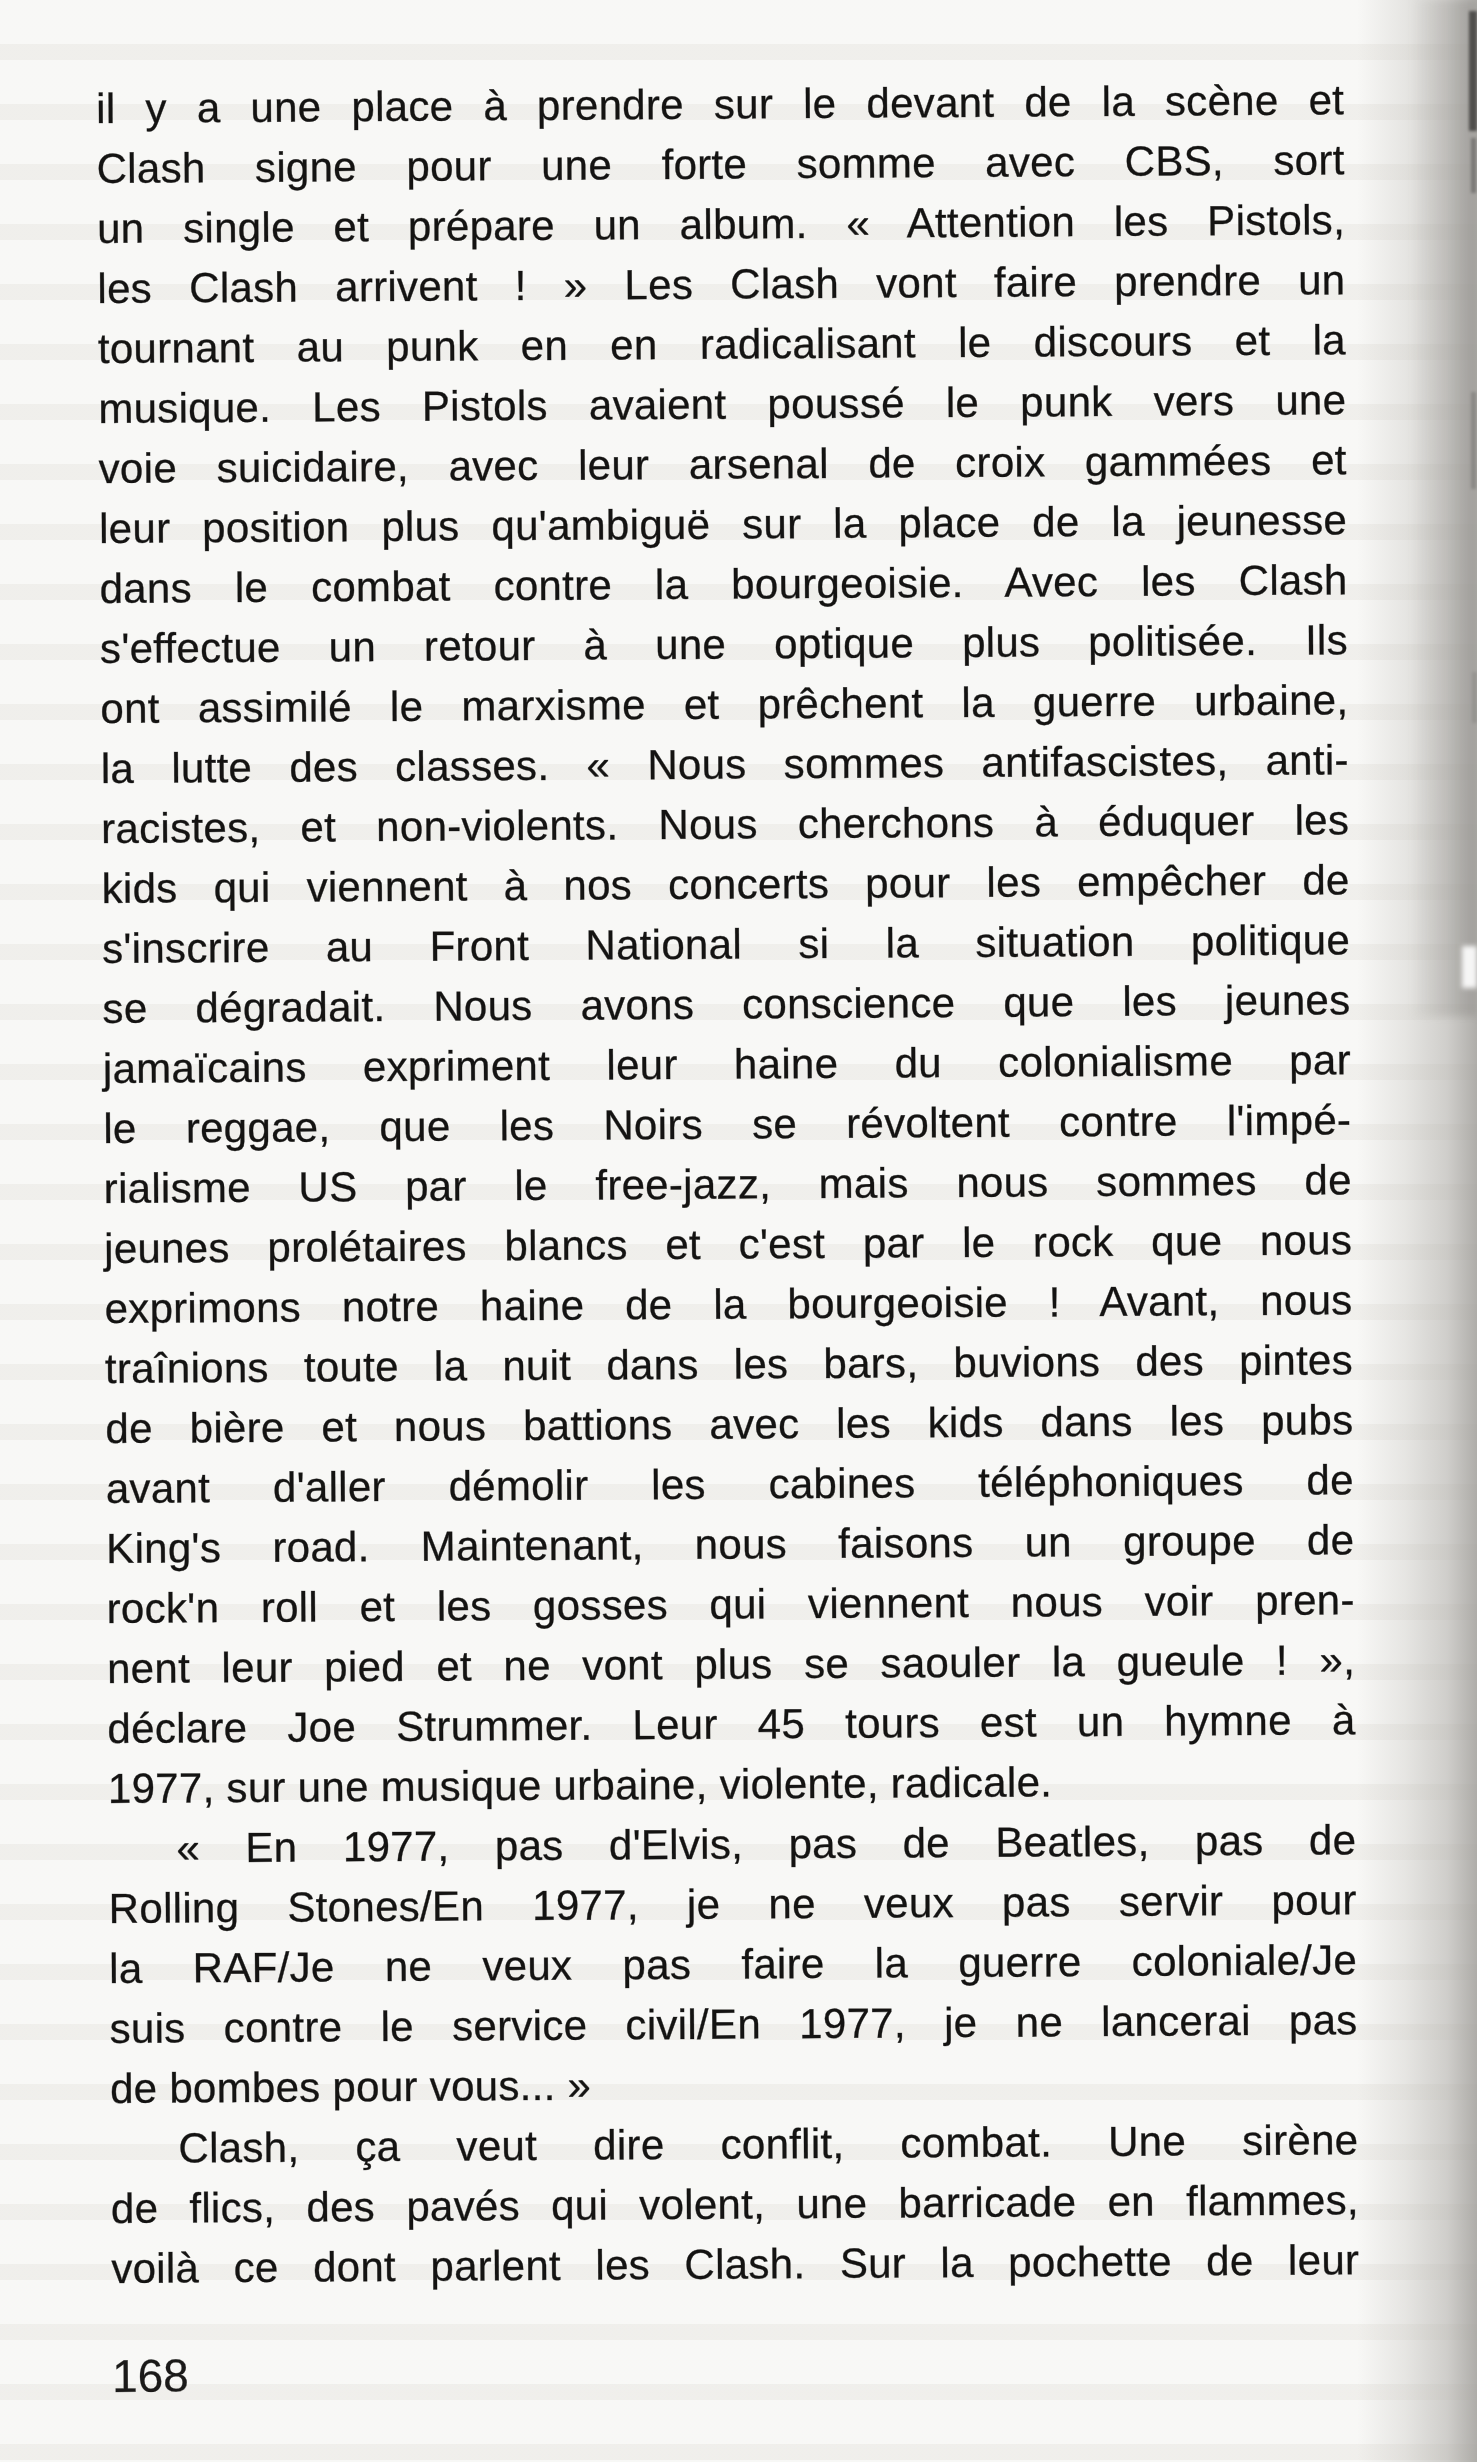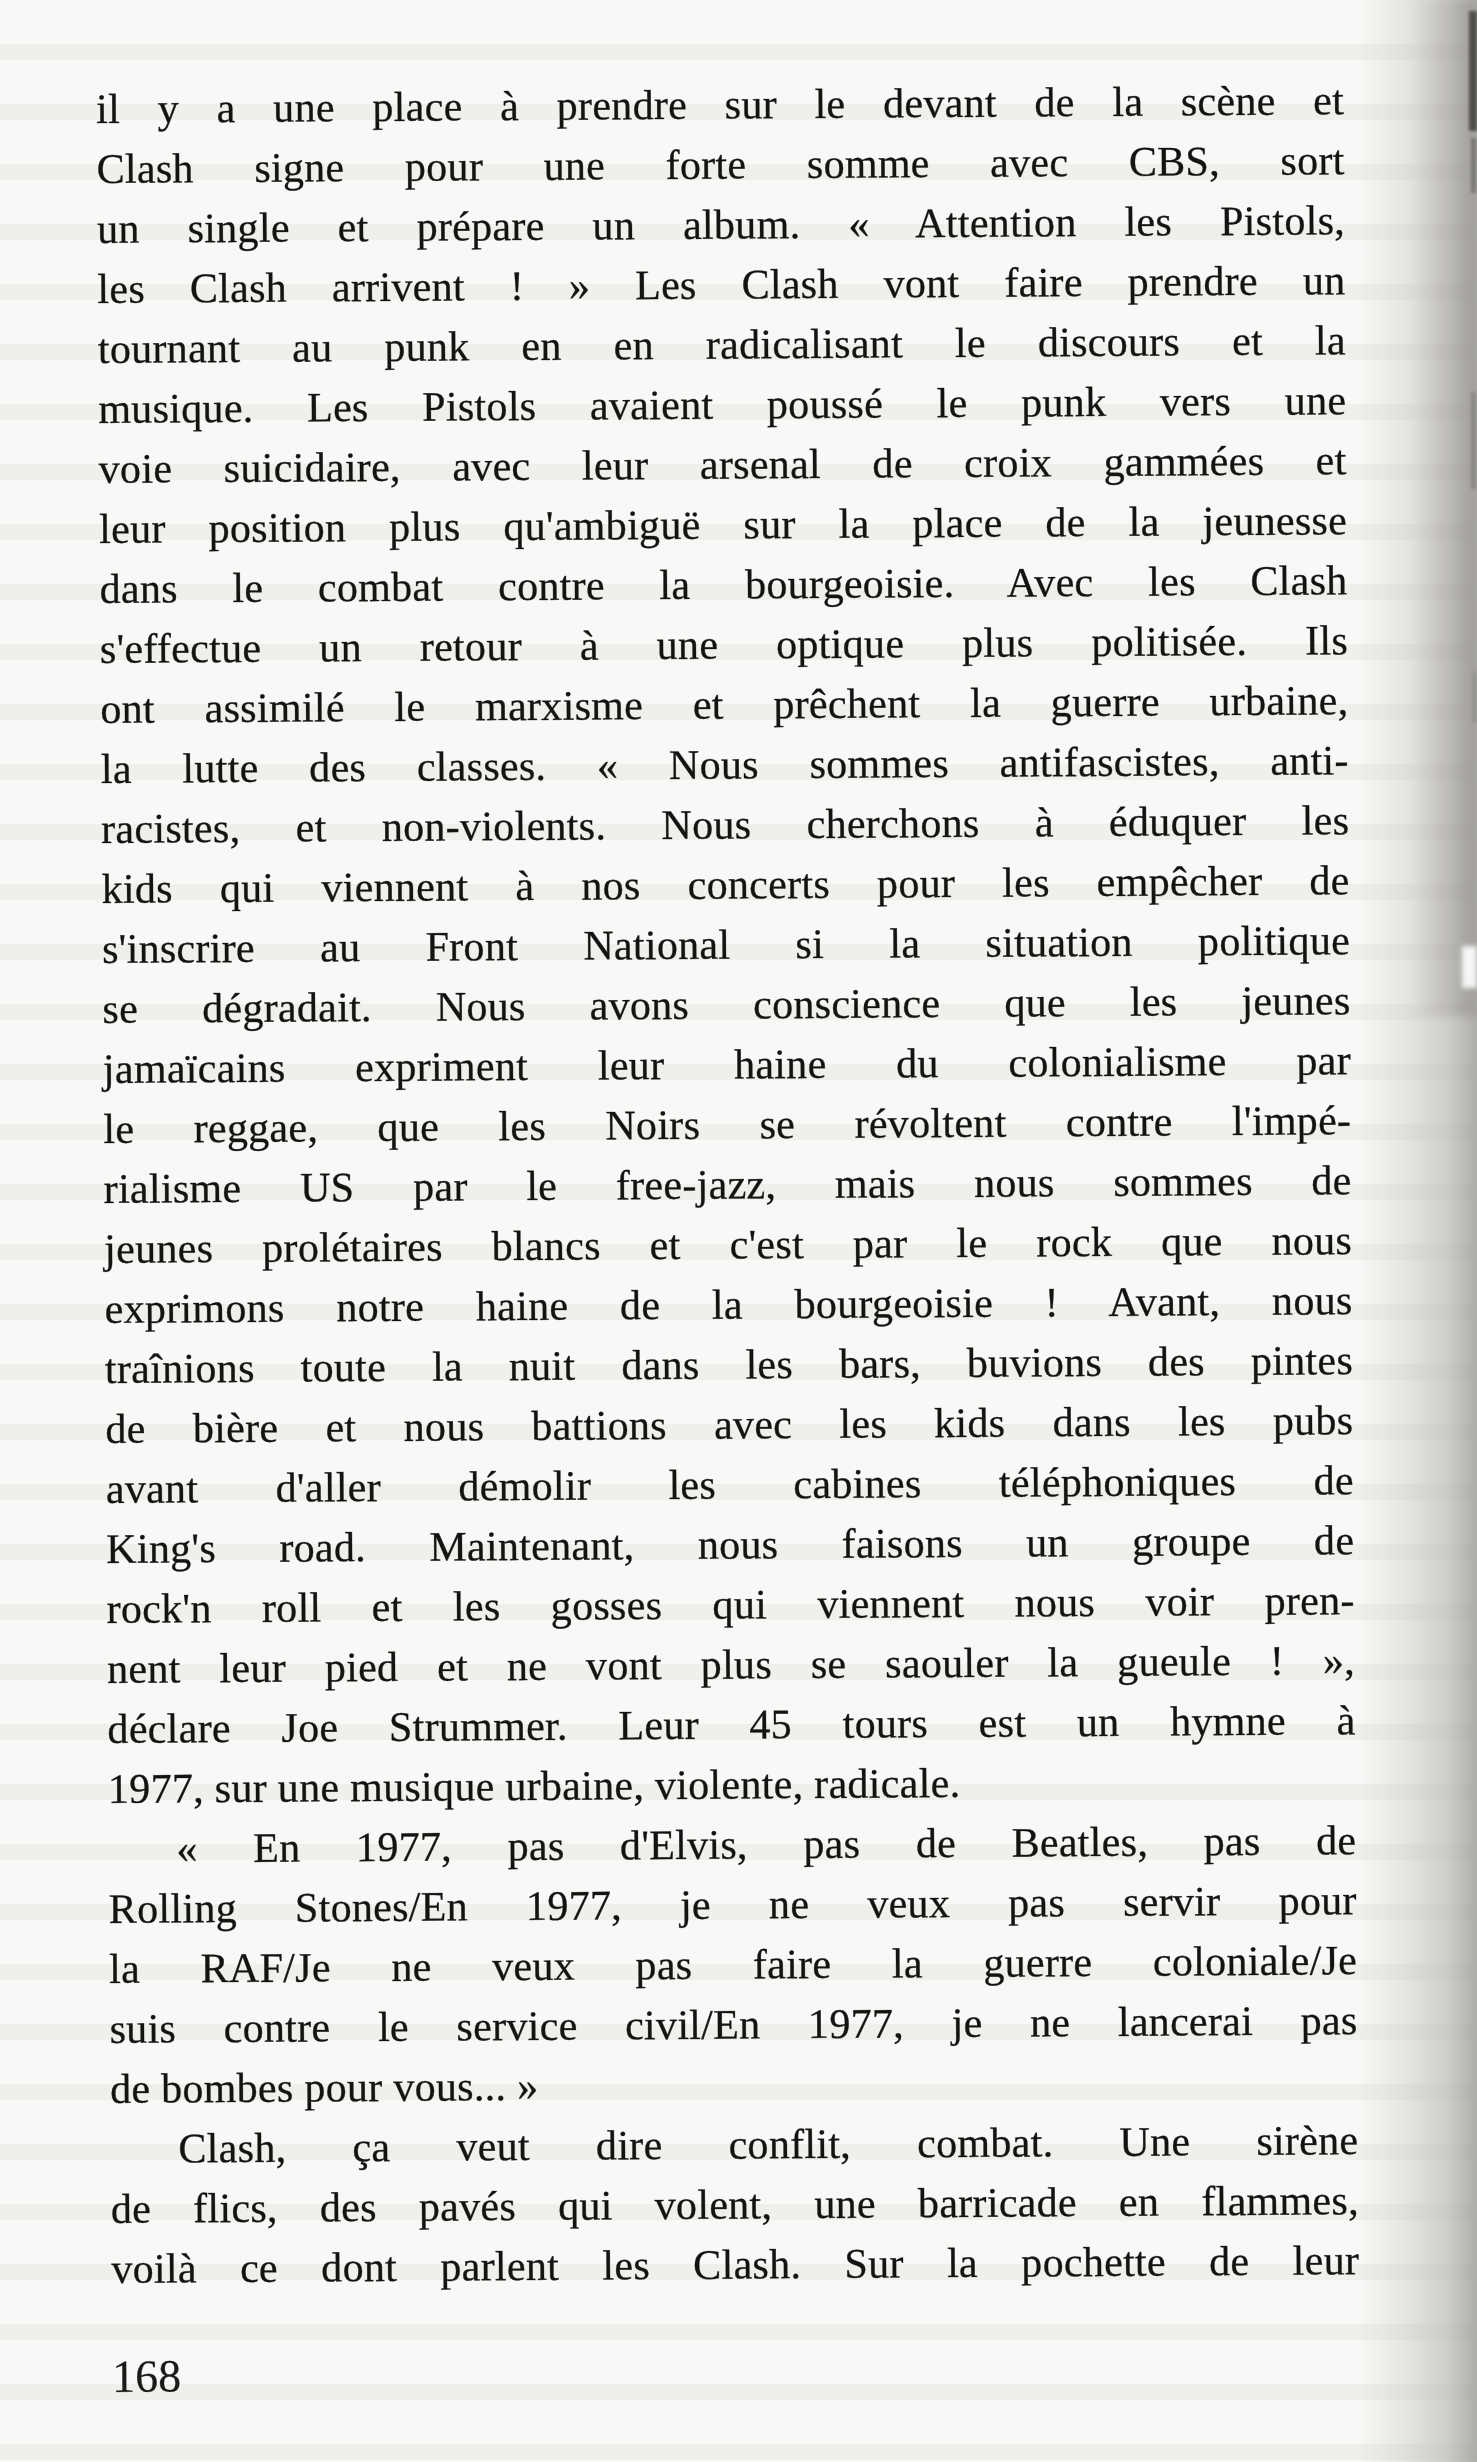--- a/index.html
+++ b/index.html
@@ -14,21 +14,21 @@
     overflow: hidden;
     background:
       repeating-linear-gradient(
         to bottom,
         rgba(255,255,255,0.45) 0px,
         rgba(255,255,255,0.45) 44px,
         rgba(234,233,229,0.35) 44px,
         rgba(234,233,229,0.35) 60px
       ),
       #f3f2ef;
-    font-family: Liberation Serif, serif;
+    font-family: Liberation Sans, sans-serif;
     color: #161514;
   }
   
   .text-block {
     position: absolute;
     left: 96px;
     top: 79px;
     width: 1248px;
     transform: rotate(-0.4deg);
     transform-origin: 0 0;

